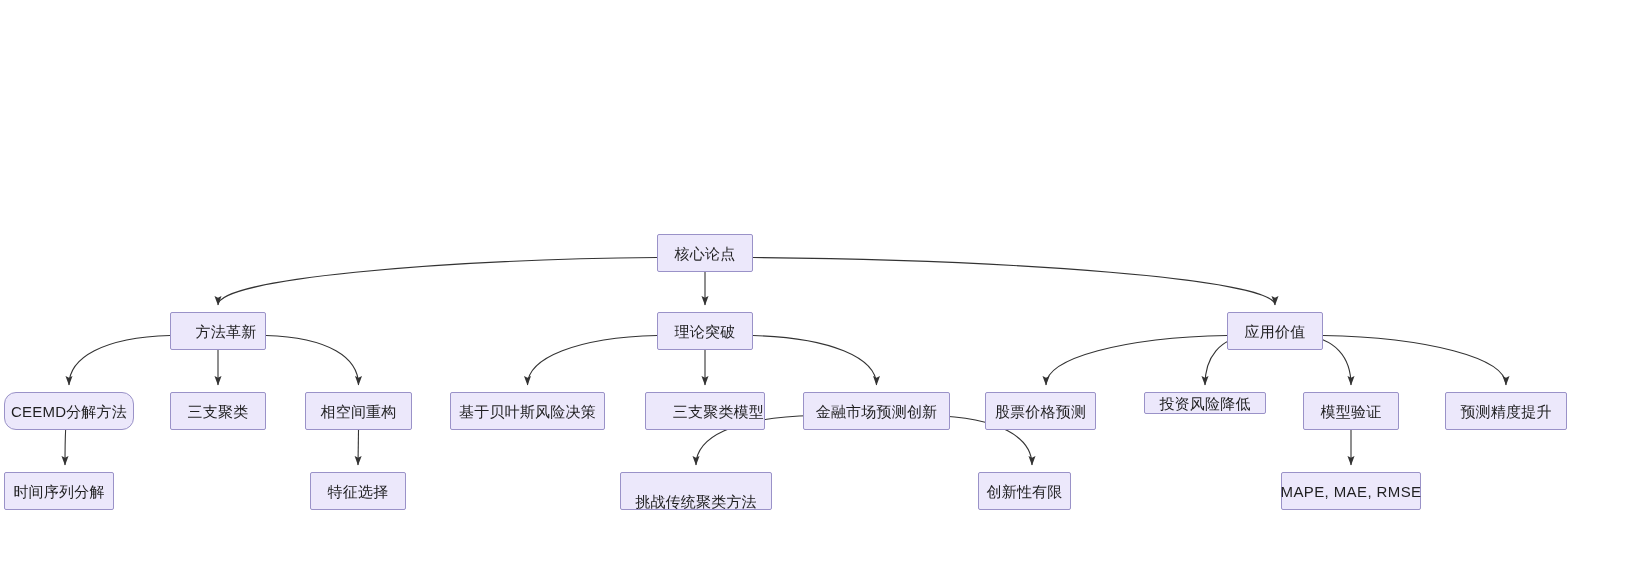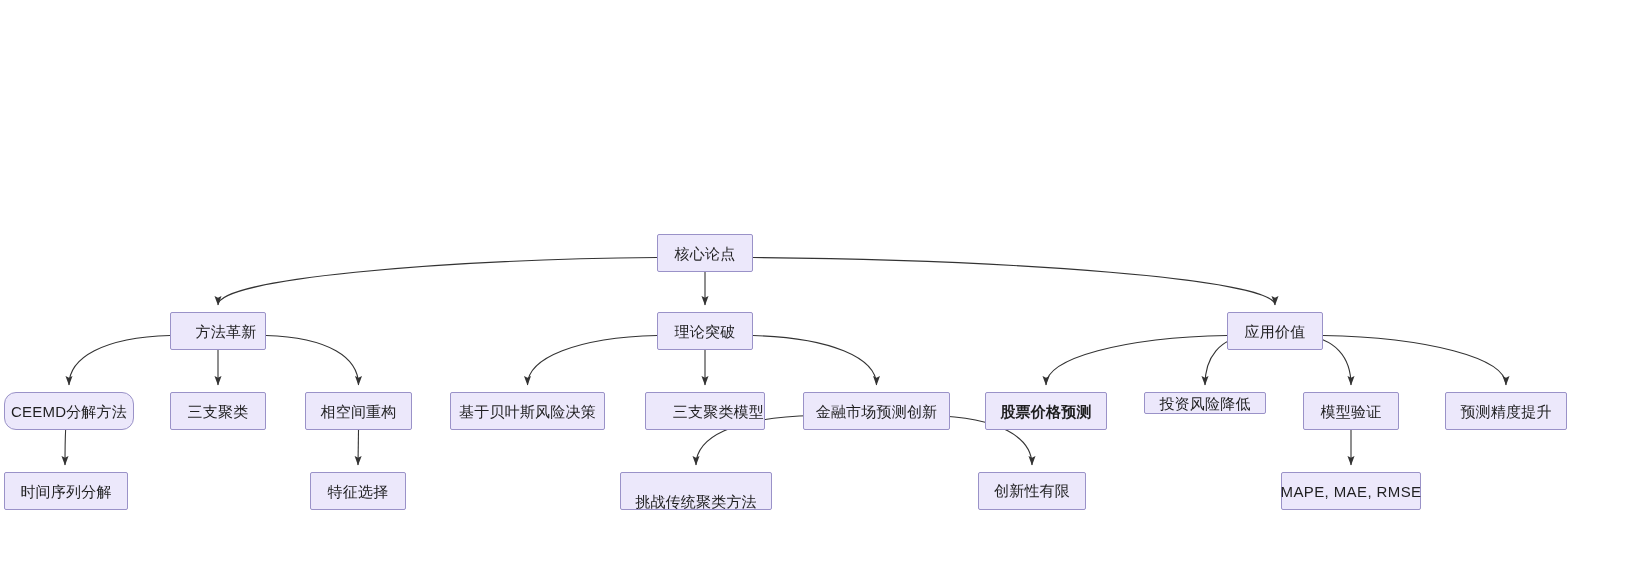--- a/index.html
+++ b/index.html
@@ -111,41 +111,41 @@
       </div>
       <div class="node-box" style="left: 450px; top: 367px; width: 155px; height: 38px;">
         <span class="node-label">基于贝叶斯风险决策</span>
       </div>
       <div class="node-box" style="left: 645px; top: 367px; width: 120px; height: 38px; justify-content: flex-end;">
         <span class="node-label">三支聚类模型</span>
       </div>
       <div class="node-box" style="left: 803px; top: 367px; width: 147px; height: 38px;">
         <span class="node-label">金融市场预测创新</span>
       </div>
-      <div class="node-box" style="left: 985px; top: 367px; width: 122px; height: 38px; font-weight: bold;">
+      <div class="node-box" style="left: 985px; top: 367px; width: 111px; height: 38px;">
         <span class="node-label">股票价格预测</span>
       </div>
       <div class="node-box" style="left: 1144px; top: 367px; width: 122px; height: 22px;">
         <span class="node-label">投资风险降低</span>
       </div>
       <div class="node-box" style="left: 1303px; top: 367px; width: 96px; height: 38px;">
         <span class="node-label">模型验证</span>
       </div>
       <div class="node-box" style="left: 1445px; top: 367px; width: 122px; height: 38px;">
         <span class="node-label">预测精度提升</span>
       </div>
-      <div class="node-box" style="left: 4px; top: 447px; width: 124px; height: 38px;">
+      <div class="node-box" style="left: 4px; top: 447px; width: 110px; height: 38px;">
         <span class="node-label">时间序列分解</span>
       </div>
       <div class="node-box" style="left: 310px; top: 447px; width: 96px; height: 38px;">
         <span class="node-label">特征选择</span>
       </div>
       <div class="node-box" style="left: 620px; top: 447px; width: 152px; height: 38px; align-items: flex-end;">
         <span class="node-label">挑战传统聚类方法</span>
       </div>
-      <div class="node-box" style="left: 978px; top: 447px; width: 108px; height: 38px; font-family: Liberation Serif, serif;">
+      <div class="node-box" style="left: 978px; top: 447px; width: 93px; height: 38px;">
         <span class="node-label">创新性有限</span>
       </div>
       <div class="node-box latin" style="left: 1281px; top: 447px; width: 140px; height: 38px;">
         <span class="node-label">MAPE, MAE, RMSE</span>
       </div>
     </div>
 </div>
 
 </body></html>

